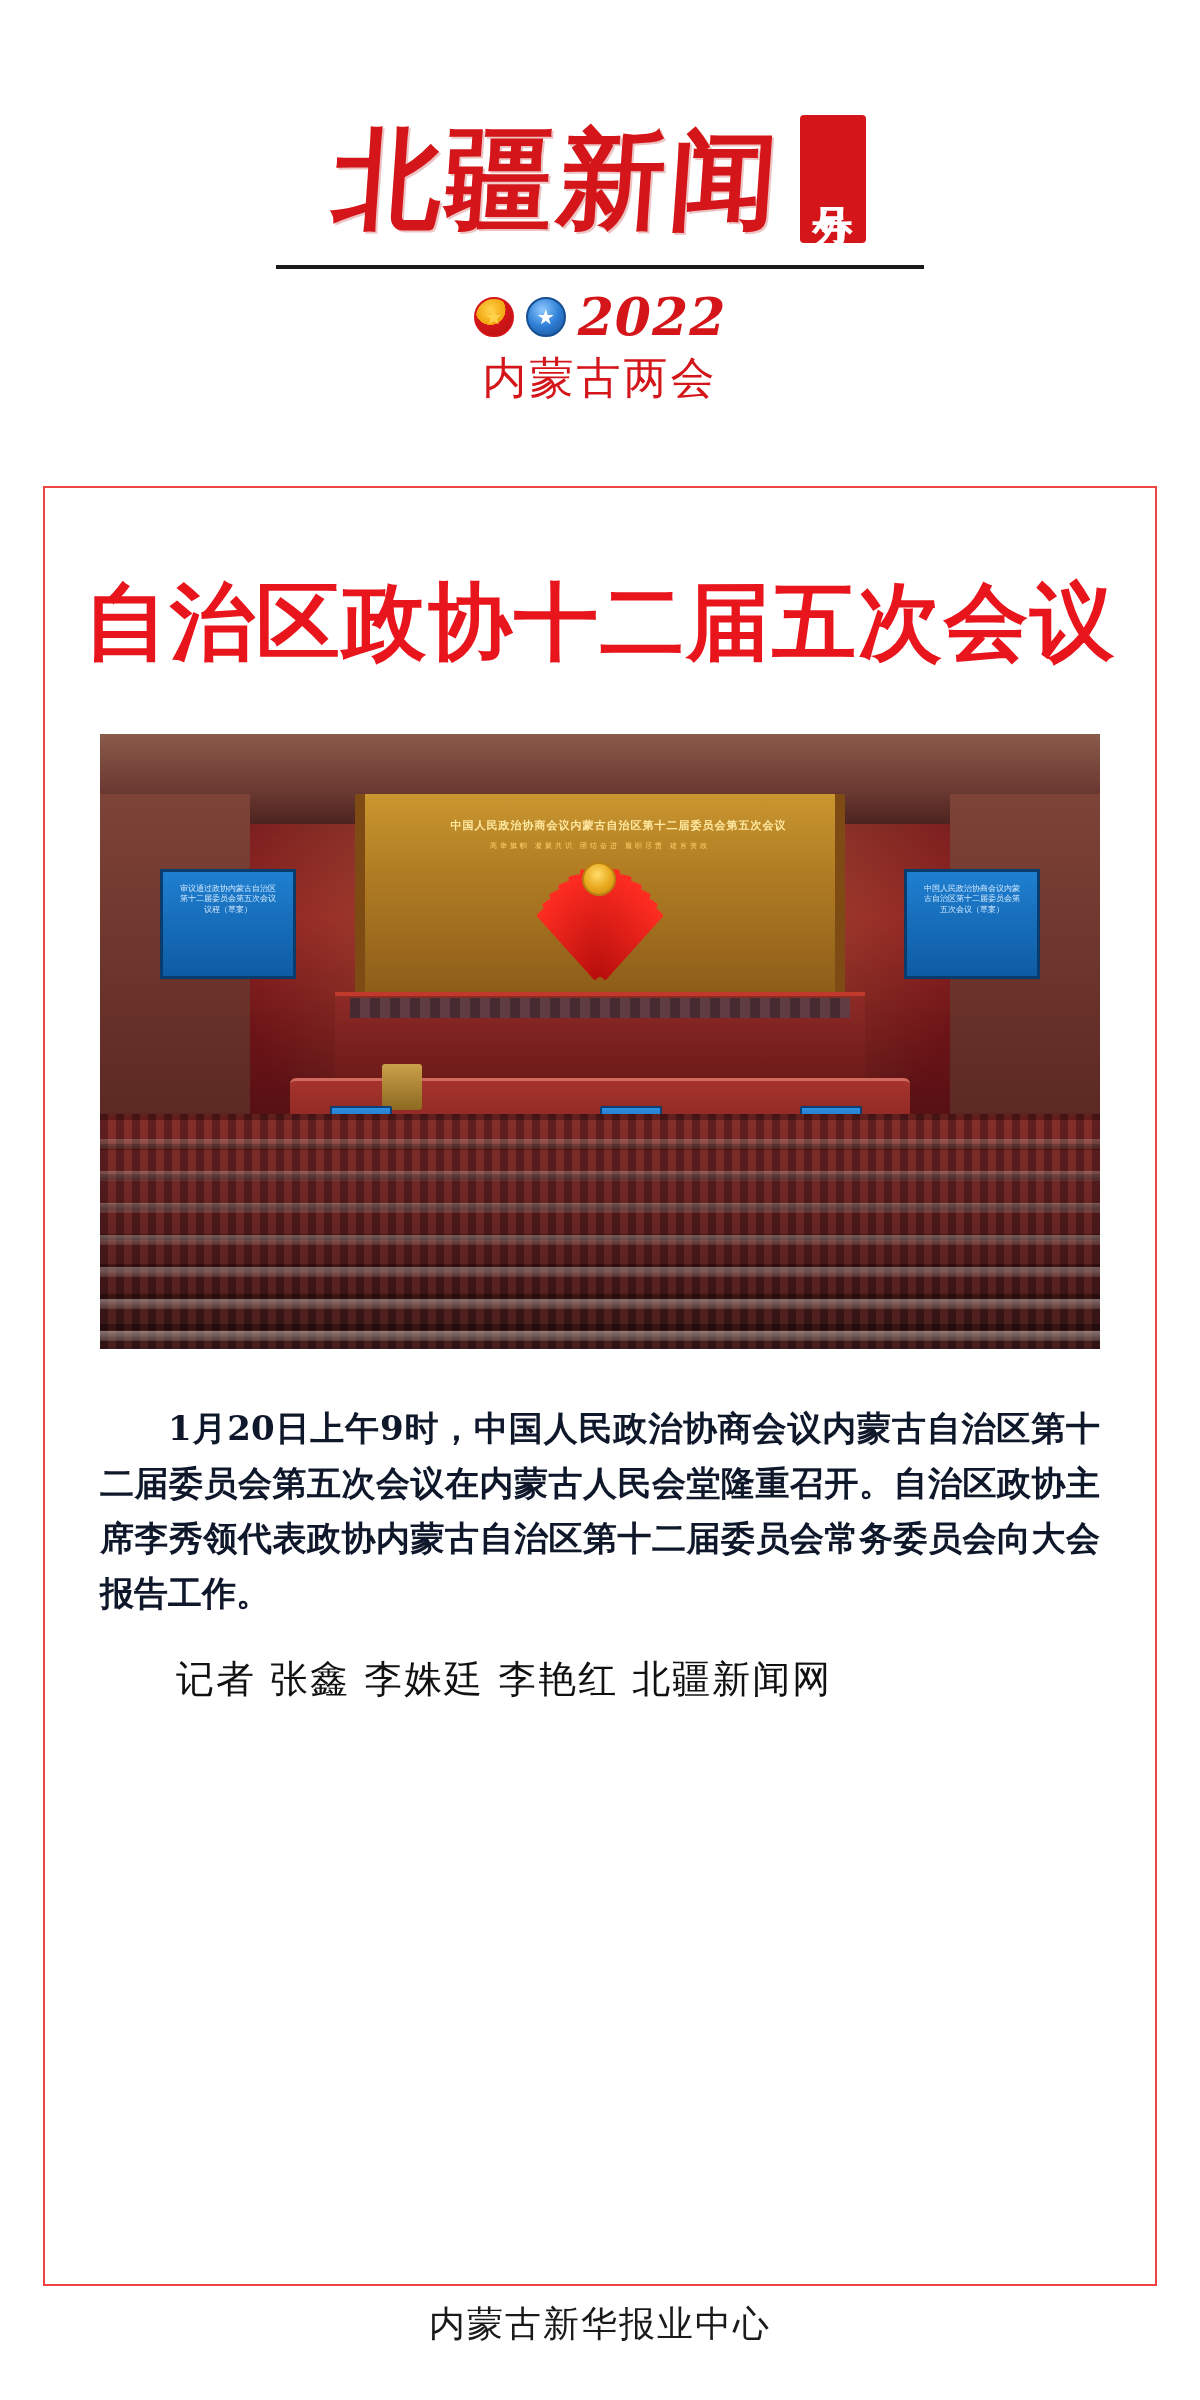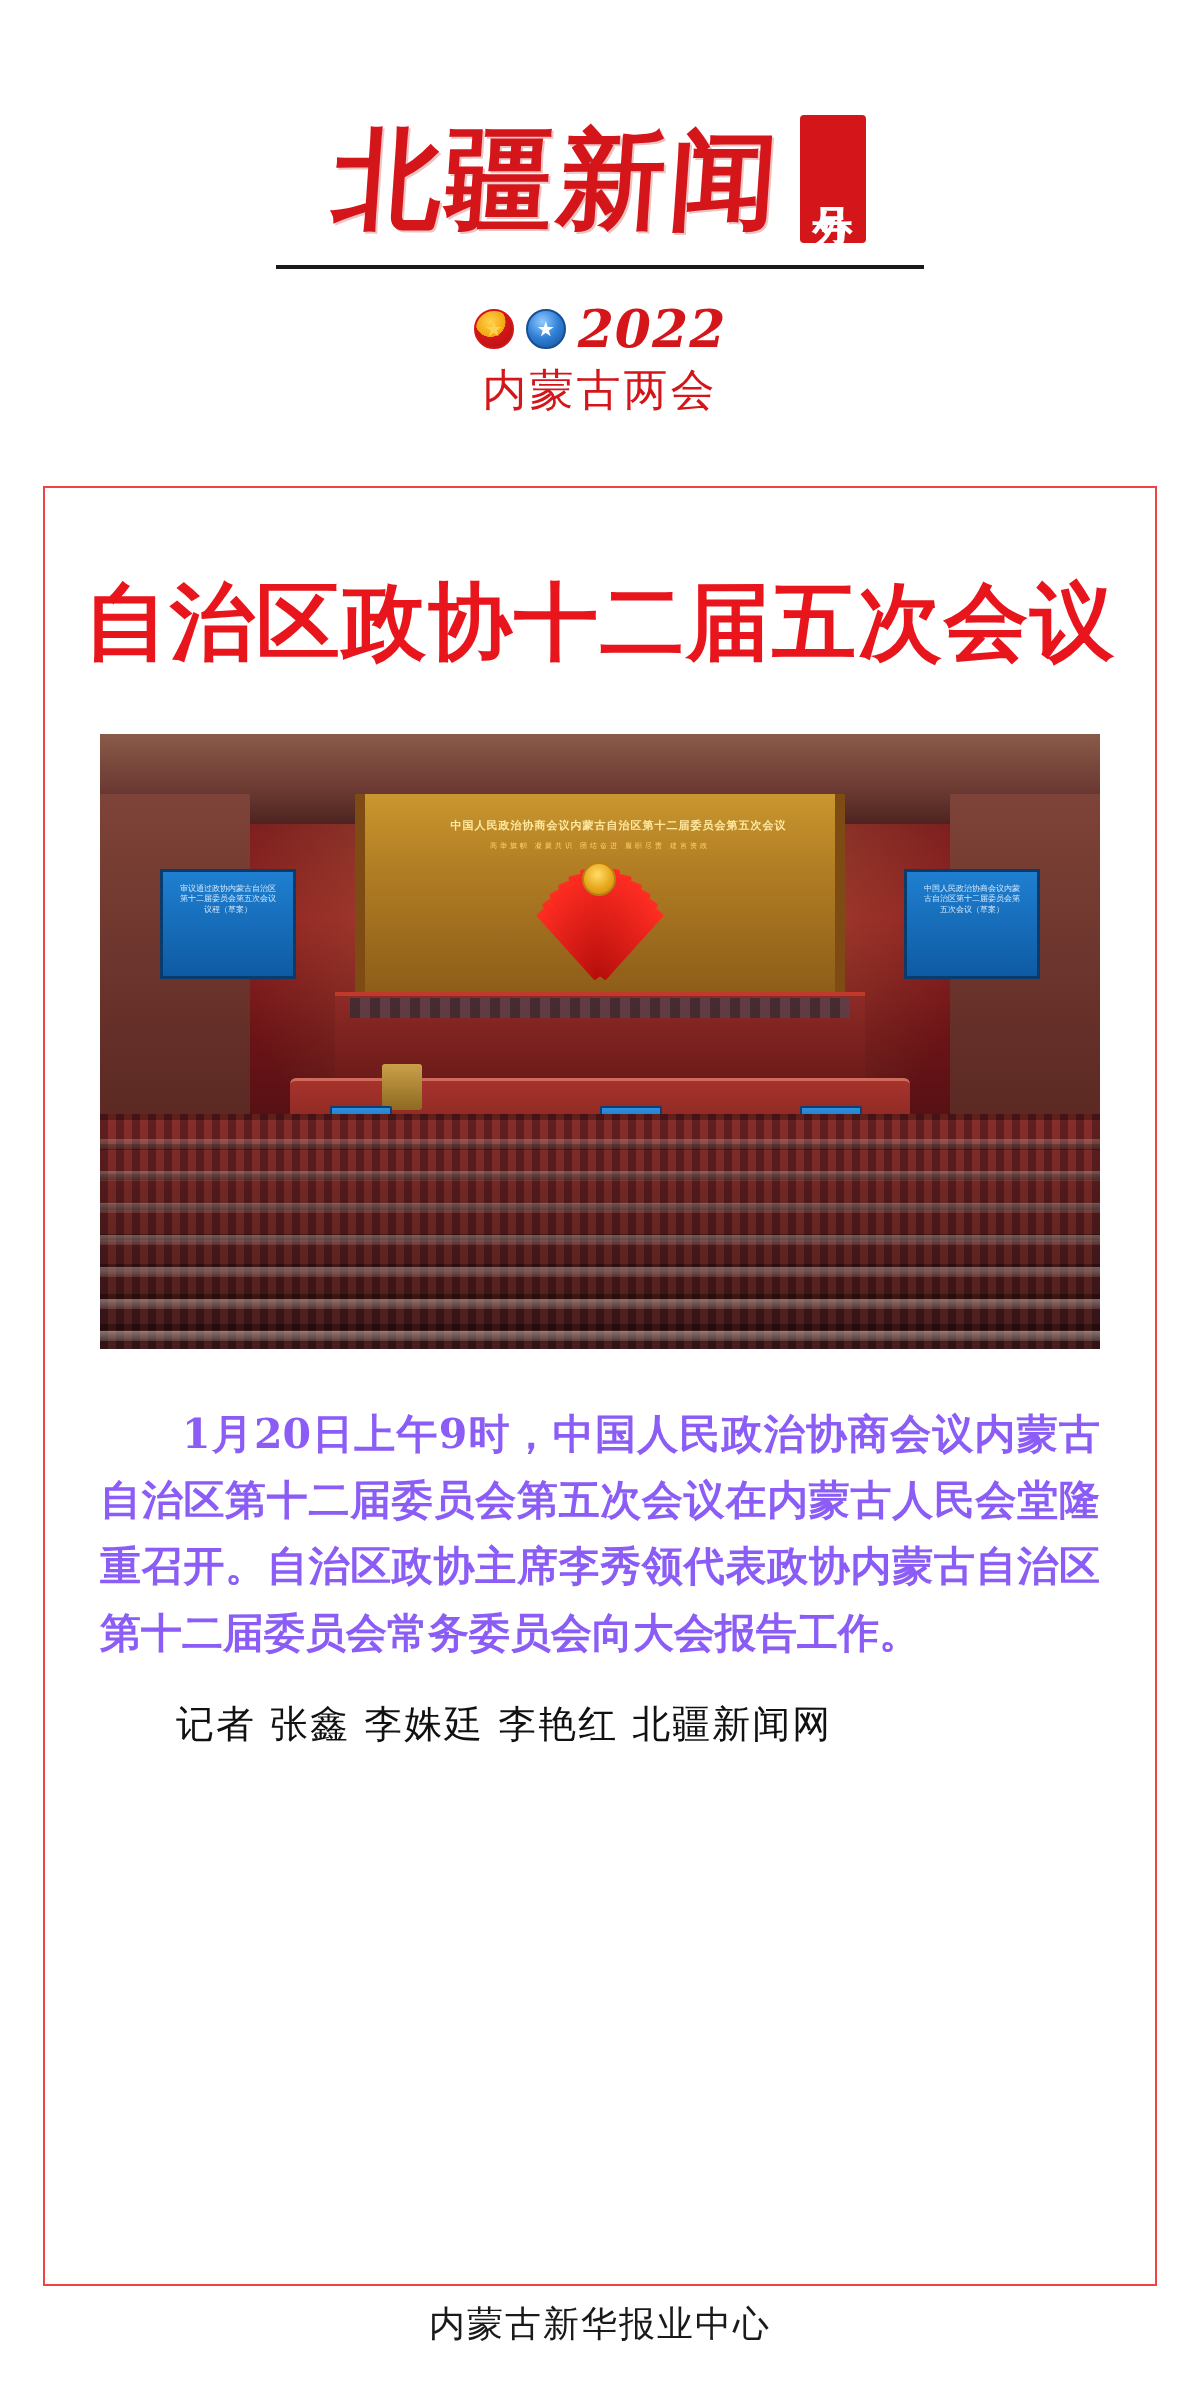--- a/index.html
+++ b/index.html
@@ -94,21 +94,21 @@
     top: 10px;
     width: 16px;
     height: 10px;
     border-radius: 2px;
     background: #ffe9a8;
   }
   .byline span.sep { display:inline-block; width: 6px; }
 
   
   .subhead {
-    margin-top: 34px;
+    margin-top: 22px;
     text-align: center;
   }
   .subhead-top {
     display: flex;
     align-items: center;
     justify-content: center;
     gap: 12px;
   }
   .emblem {
     width: 40px;
@@ -313,23 +313,23 @@
   .ph-figs i::after {
     content:""; position:absolute; left:1px; top:-8px; width:7px; height:7px; border-radius:50%; background:#14141c;
   }
 
   
   .body-text {
     margin: 52px auto 0 auto;
     width: 1000px;
     font-family: "DejaVu Serif", serif;
     font-weight: bold;
-    font-size: 41px;
+    font-size: 34px;
     line-height: 1.62;
-    color: #8b5cf6;
+    color: #0f172a;
     text-align: justify;
     text-indent: 2em;
     letter-spacing: 0px;
   }
   .credit {
     margin: 30px auto 0 auto;
     width: 1000px;
     font-family: "DejaVu Serif", serif;
     font-size: 38px;
     line-height: 1.5;

